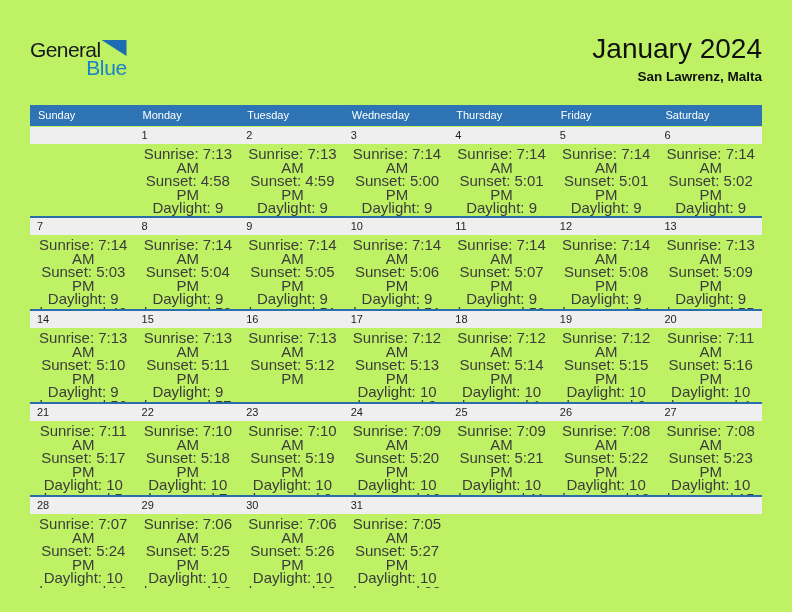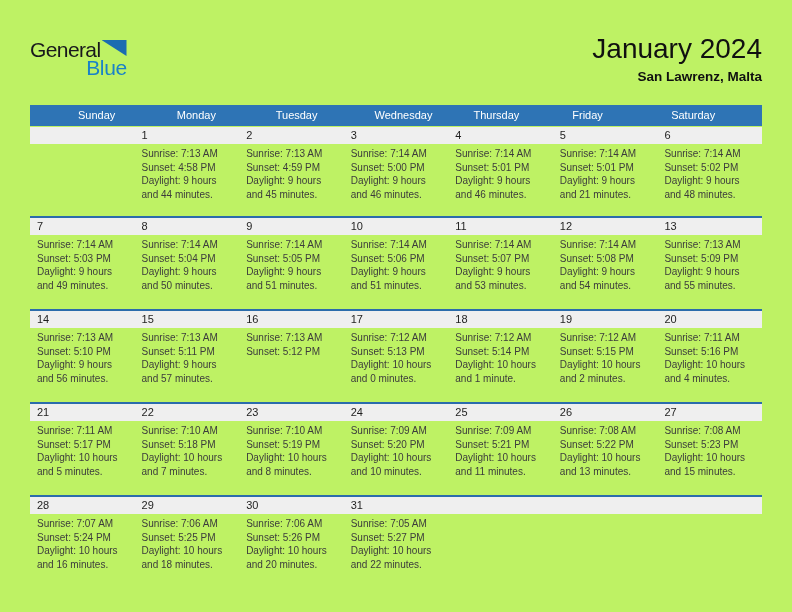--- a/index.html
+++ b/index.html
@@ -15,30 +15,30 @@
   .logo-triangle { width:25px; height:16px; background:#1b6cb1; clip-path:polygon(0 0,100% 0,100% 100%); margin-left:1px; margin-top:1px; }
   .logo-blue { font-size:21px; color:#1a82c8; letter-spacing:-0.3px; text-align:right; line-height:1; margin-top:-3px; padding-right:1px; }
 
   
   .title-block { position:absolute; right:30px; top:34px; text-align:right; }
   .cal-title { font-size:28px; color:#101010; line-height:1.1; }
   .cal-subtitle { font-size:13.5px; font-weight:bold; color:#101010; margin-top:4px; }
 
   
   .calendar { position:absolute; left:30px; top:105px; width:732px; }
-  .cal-header { display:grid; grid-template-columns:repeat(7,1fr); background:#2e74b5; height:21px;padding-left:40px; }
+  .cal-header { display:grid; grid-template-columns:repeat(7,1fr); background:#2e74b5; height:21px; }
   .cal-header-cell { color:#ffffff; font-size:11px; line-height:21px; padding-left:8px; overflow:hidden; white-space:nowrap; }
 
   .weeks { margin-top:1px; }
   .week-row { display:grid; grid-template-columns:repeat(7,1fr); height:93px; box-sizing:border-box; border-top:2px solid #2b6cab; }
   .week-row:first-child { height:89px; border-top:none; }
 
   .day-cell { overflow:hidden; }
   .num-strip { height:17px; background:#efefef; font-size:11px; line-height:17px; padding-left:7px; color:#1e1e1e; }
-  .cell-body { padding:3px 5px 0 7px; font-size:10px; line-height:13.5px; color:#3c3c3c; }
+  .cell-body { padding:3px 5px 0 7px; font-size:15px; line-height:13.5px; color:#3c3c3c;text-align:center; }
   .cell-line { margin:0; }
 </style>
 </head>
 <body>
 
 <div class="page">
 
   <div class="logo">
     <div class="logo-row1">
       <span class="logo-general">General</span>

